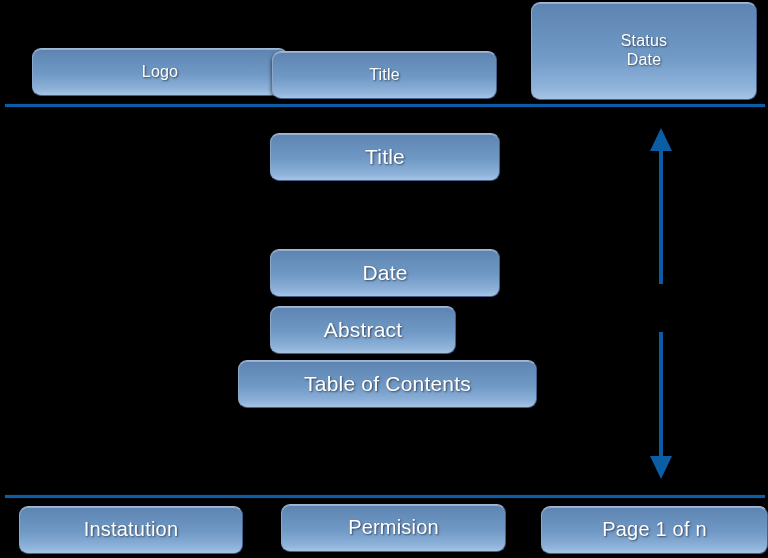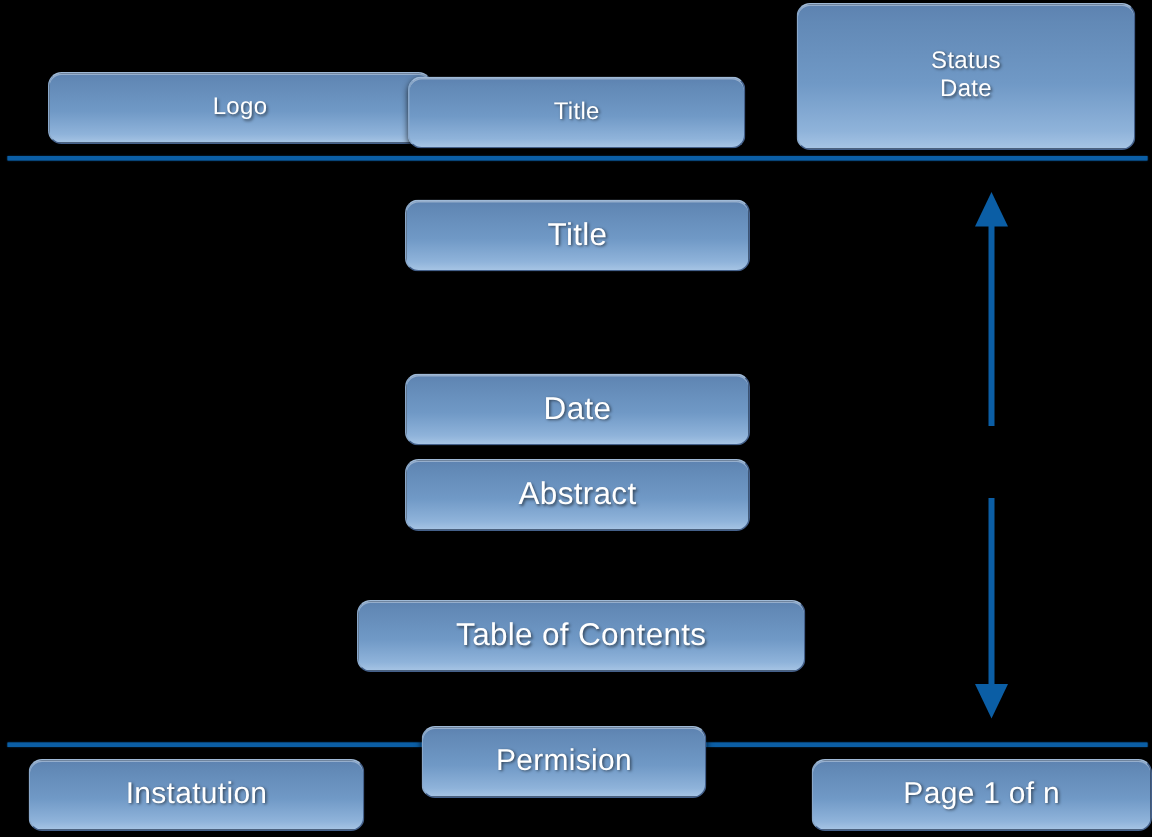--- a/index.html
+++ b/index.html
@@ -106,42 +106,42 @@
 
   <div class="box sz-21" style="left:270px; top:133px; width:230px; height:48px;">
     <span class="label">Title</span>
   </div>
 
 
   <div class="box sz-21" style="left:270px; top:249px; width:230px; height:48px;">
     <span class="label">Date</span>
   </div>
 
-  <div class="box sz-21" style="left:270px; top:306px; width:230px; height:48px;">
+  <div class="box sz-21" style="left:270px; top:306px; width:186px; height:48px;">
     <span class="label">Abstract</span>
   </div>
 
-  <div class="box sz-21" style="left:238px; top:360px; width:299px; height:48px;margin-top:40px;">
+  <div class="box sz-21" style="left:238px; top:360px; width:299px; height:48px;">
     <span class="label">Table of Contents</span>
   </div>
 
   <div>
     <div class="arrow-head up" style="left:650px; top:128px;"></div>
     <div class="arrow-shaft" style="left:659px; top:150px; height:134px;"></div>
     <div class="arrow-shaft" style="left:659px; top:332px; height:124px;"></div>
     <div class="arrow-head down" style="left:650px; top:456px;"></div>
   </div>
 
   <div class="divider" style="left:5px; top:495px; width:760px; height:3px;"></div>
 
   <div class="box sz-20" style="left:8px; top:506px; width:224px; height:48px;">
     <span class="label">Instatution</span>
   </div>
 
-  <div class="box sz-20" style="left:270px; top:484px; width:190px; height:48px;">
+  <div class="box sz-20" style="left:270px; top:504px; width:225px; height:48px;">
     <span class="label">Permision</span>
   </div>
 
   <div class="box sz-20" style="left:530px; top:506px; width:227px; height:48px;">
     <span class="label">Page 1 of n</span>
   </div>
 
 </div>
 
 </body></html>

